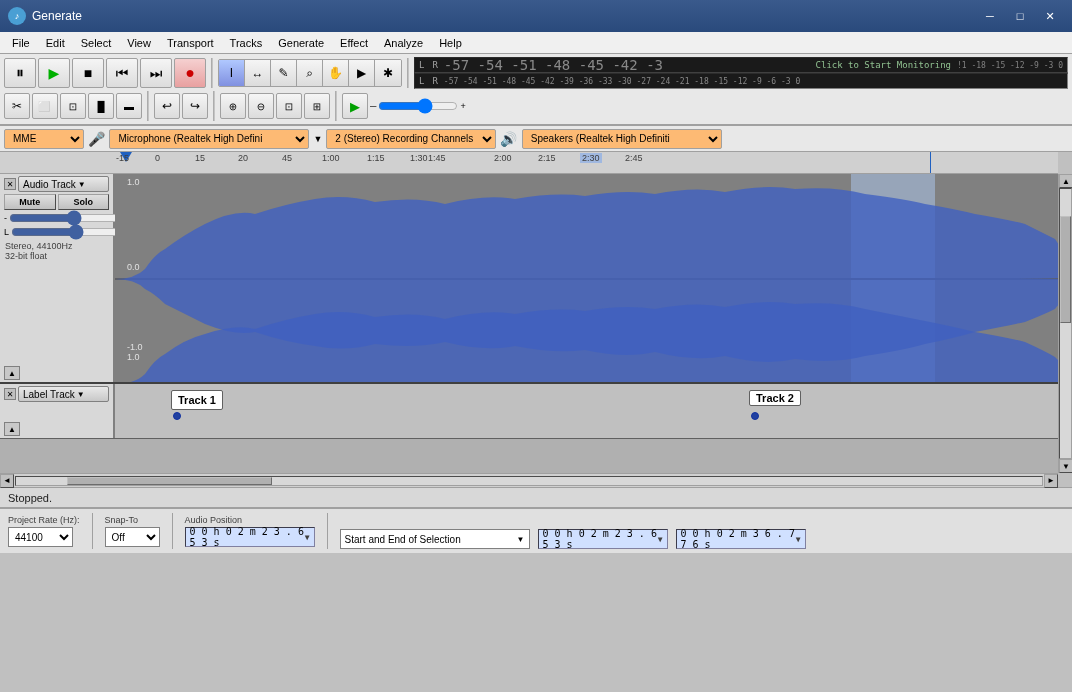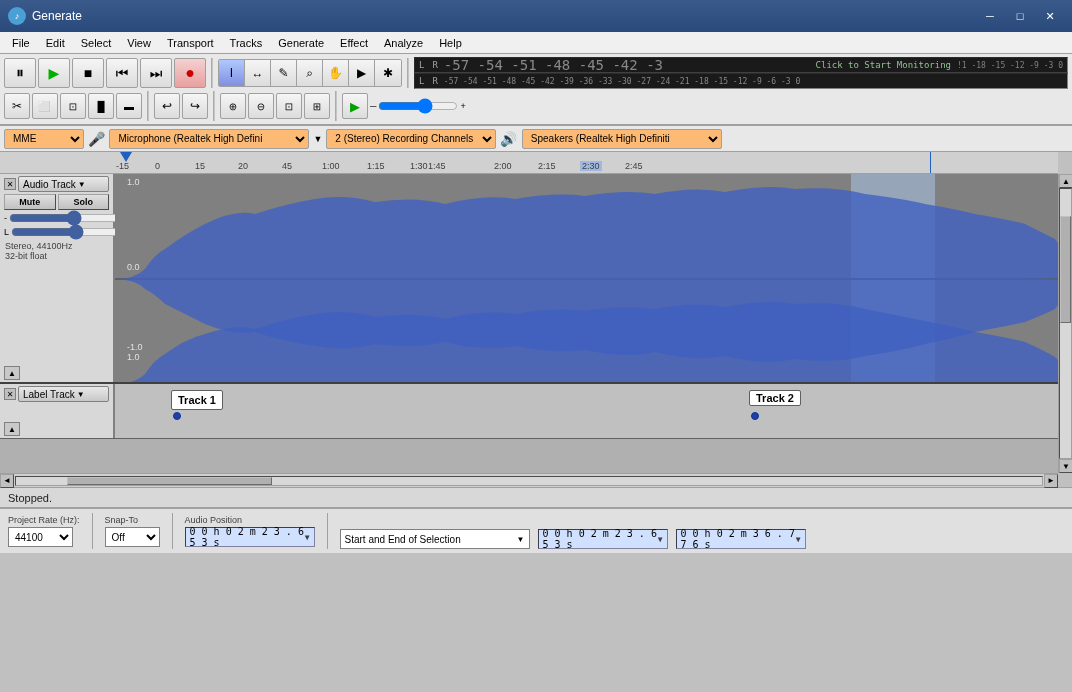--- a/index.html
+++ b/index.html
@@ -631,21 +631,21 @@
     <option>2 (Stereo) Recording Channels</option>
   </select>
   <span class="device-icon">🔊</span>
   <select class="device-select" style="width:200px;">
     <option>Speakers (Realtek High Definiti</option>
   </select>
 </div>
 
 <div style="display:flex; flex: 1; position:relative; height:335px;">
 
-  <div id="timeline-ruler" style="position:absolute; top:0; left:0; right:14px; height:22px; background:#d0d0d0; border-bottom:1px solid #a0a0a0; display:flex; align-items:flex-end; padding-bottom:2px; padding-left:116px; font-size:9px; color:#404040; overflow:hidden;">
+  <div id="timeline-ruler" style="position:absolute; top:0; left:0; right:14px; height:22px; background:#d0d0d0; border-bottom:1px solid #a0a0a0; display:flex; align-items:flex-end; padding-bottom:10px; padding-left:116px; font-size:9px; color:#404040; overflow:hidden;">
     <div id="ruler-triangle"></div>
     <div id="playhead"></div>
     <span style="position:absolute; left:116px;">-15</span>
     <span style="position:absolute; left:155px;">0</span>
     <span style="position:absolute; left:195px;">15</span>
     <span style="position:absolute; left:238px;">20</span>
     <span style="position:absolute; left:282px;">45</span>
     <span style="position:absolute; left:322px;">1:00</span>
     <span style="position:absolute; left:367px;">1:15</span>
     <span style="position:absolute; left:410px;">1:30</span>

